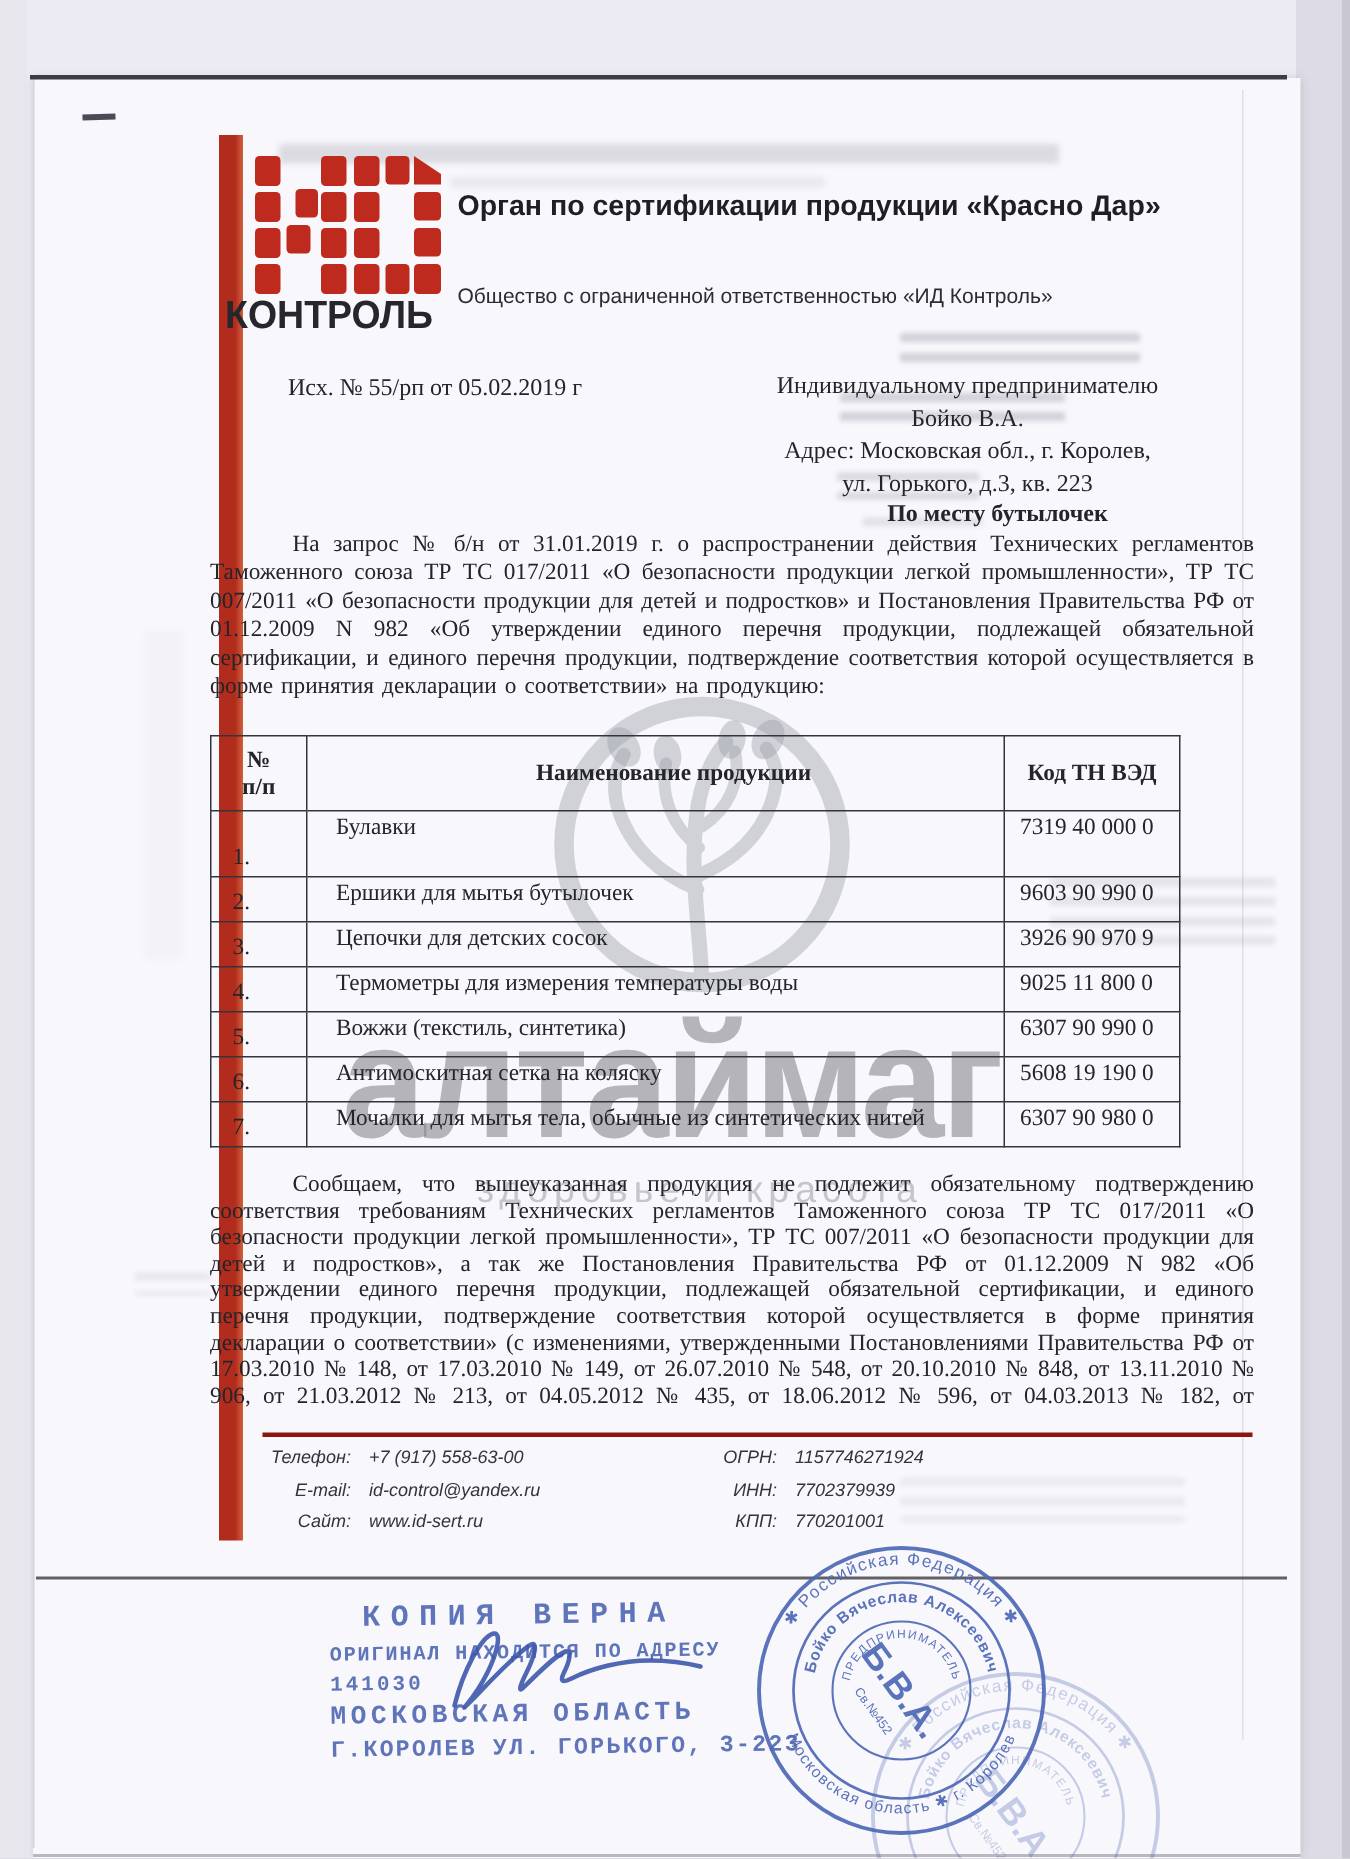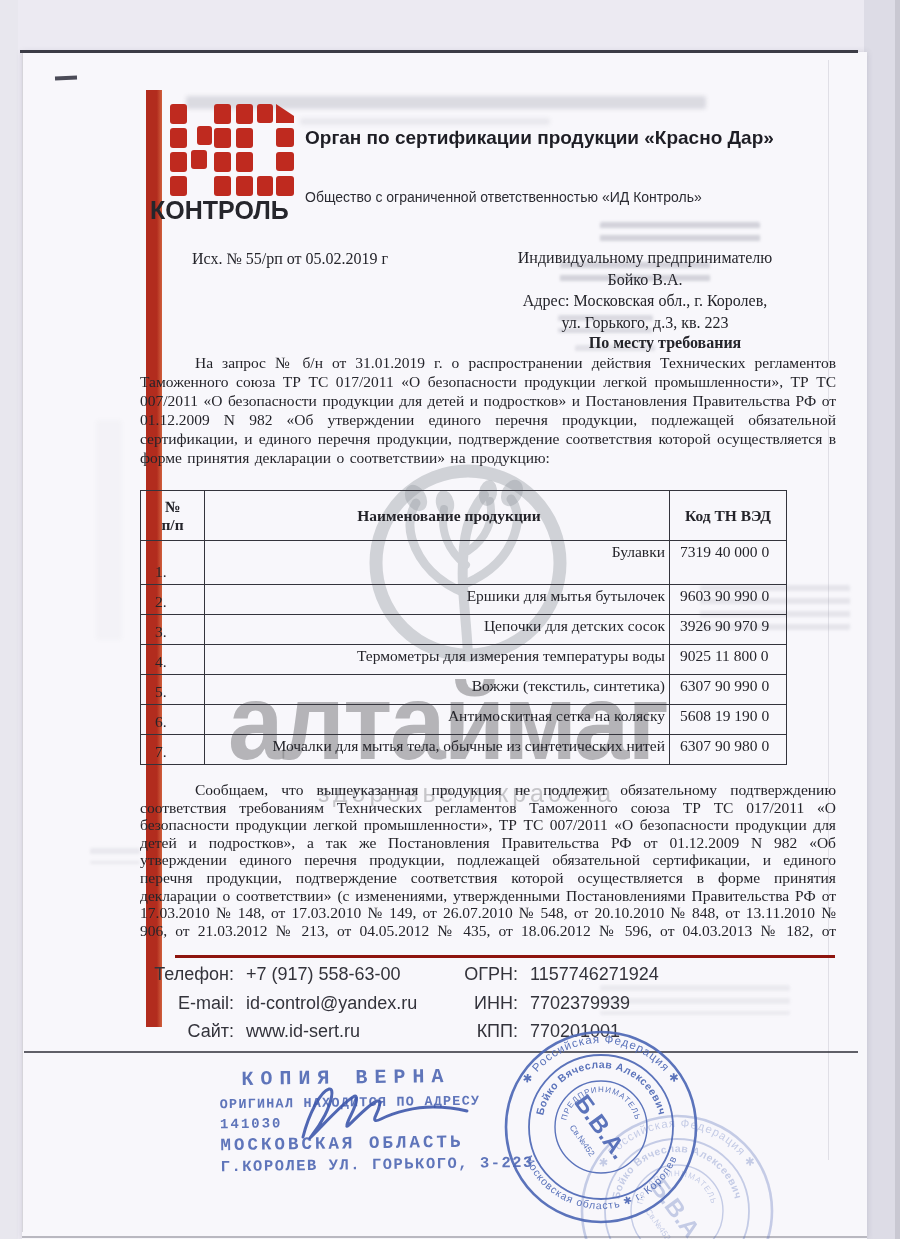--- a/index.html
+++ b/index.html
@@ -38,30 +38,30 @@
   th,td{border:1.6px solid #34343c;font-family:"Liberation Serif",serif;font-size:15.5px;color:#24242a;
         vertical-align:top;padding:2px 4px;background:transparent;}
   th{font-weight:bold;text-align:center;vertical-align:middle;}
   th.h-num{white-space:pre-line;width:55px;}
   th.h-name{width:432px;padding-left:28px;}
   th.h-code{width:108px;}
   thead tr{height:50px;}
   tbody tr{height:30px;}
   tbody tr:first-child{height:44px;}
   td.c-num{vertical-align:bottom;text-align:left;padding:0 0 3px 14px;}
-  td.c-name{padding-left:8px;text-align:right;}
+  td.c-name{padding-left:19px;}
   td.c-code{padding-left:10px;}
   
   #wm-brand{left:228px;top:664px;width:460px;z-index:2;font-weight:bold;font-size:100px;
             letter-spacing:-2px;transform:scaleY(1.08);color:rgba(125,125,130,.55);}
   #wm-tagline{left:318px;top:779px;z-index:2;font-size:25px;letter-spacing:4px;
               color:rgba(148,148,152,.5);}
   
   #footer-divider{left:175px;top:955px;width:660px;height:3px;z-index:3;background:var(--divider-red,#8e150e);}
-  .contacts{z-index:3;font-size:18px;color:#33333b;}
+  .contacts{z-index:3;font-size:12px;color:#33333b;font-style:italic;}
   .crow{display:flex;margin-bottom:7.5px;}
   .clabel{text-align:right;margin-right:12px;}
   #contacts-left .clabel{width:84px;}
   #contacts-right .clabel{width:94px;}
   
   #copy-stamp{left:220px;top:1066px;z-index:5;font-family:"Liberation Mono",monospace;
               font-weight:bold;color:var(--stamp-blue,#4b64b2);opacity:.88;transform:rotate(-.8deg);}
   #copy-stamp .st1{margin-left:22px;font-size:20px;letter-spacing:7px;}
   #copy-stamp .st2{margin-top:6px;font-size:13.5px;letter-spacing:1.2px;}
   #copy-stamp .st3{margin-top:4px;font-size:14px;letter-spacing:2px;}
@@ -121,21 +121,21 @@
   </svg>
   <div id="logo-word" class="abs">КОНТРОЛЬ</div>
   <div id="org-title" class="abs">Орган по сертификации продукции «Красно Дар»</div>
   <div id="org-sub" class="abs">Общество с ограниченной ответственностью «ИД Контроль»</div>
 
   <div id="ref-line" class="abs serif">Исх. № 55/рп от 05.02.2019 г</div>
   <div id="recipient" class="abs serif">Индивидуальному предпринимателю
 Бойко В.А.
 Адрес: Московская обл., г. Королев,
 ул. Горького, д.3, кв. 223</div>
-  <div id="delivery" class="abs serif">По месту требования</div>
+  <div id="delivery" class="abs serif">По месту бутылочек</div>
 
   <div id="p-intro" class="para">На запрос № б/н от 31.01.2019 г. о распространении действия Технических регламентов Таможенного союза ТР ТС 017/2011 «О безопасности продукции легкой промышленности», ТР ТС 007/2011 «О безопасности продукции для детей и подростков» и Постановления Правительства РФ от 01.12.2009 N 982 «Об утверждении единого перечня продукции, подлежащей обязательной сертификации, и единого перечня продукции, подтверждение соответствия которой осуществляется в форме принятия декларации о соответствии» на продукцию:</div>
   <div id="p-concl" class="para">Сообщаем, что вышеуказанная продукция не подлежит обязательному подтверждению соответствия требованиям Технических регламентов Таможенного союза ТР ТС 017/2011 «О безопасности продукции легкой промышленности», ТР ТС 007/2011 «О безопасности продукции для детей и подростков», а так же Постановления Правительства РФ от 01.12.2009 N 982 «Об утверждении единого перечня продукции, подлежащей обязательной сертификации, и единого перечня продукции, подтверждение соответствия которой осуществляется в форме принятия декларации о соответствии» (с изменениями, утвержденными Постановлениями Правительства РФ от 17.03.2010 № 148, от 17.03.2010 № 149, от 26.07.2010 № 548, от 20.10.2010 № 848, от 13.11.2010 № 906, от 21.03.2012 № 213, от 04.05.2012 № 435, от 18.06.2012 № 596, от 04.03.2013 № 182, от</div>
 
   <svg class="abs" style="left:348px;top:443px;z-index:2;" width="240" height="250" viewBox="0 0 240 250">
     <g stroke="#9aa0a6" fill="none" stroke-linecap="round" opacity="0.42">
       <circle cx="120" cy="120" r="92" stroke-width="13"></circle>
       <path d="M120 212 C 118 170 112 140 116 104 C 118 84 124 66 136 52" stroke-width="10"></path>
       <path d="M117 150 C 92 140 72 122 64 96 C 60 82 62 70 68 60" stroke-width="9"></path>
       <path d="M118 122 C 100 108 92 88 96 66" stroke-width="8"></path>

